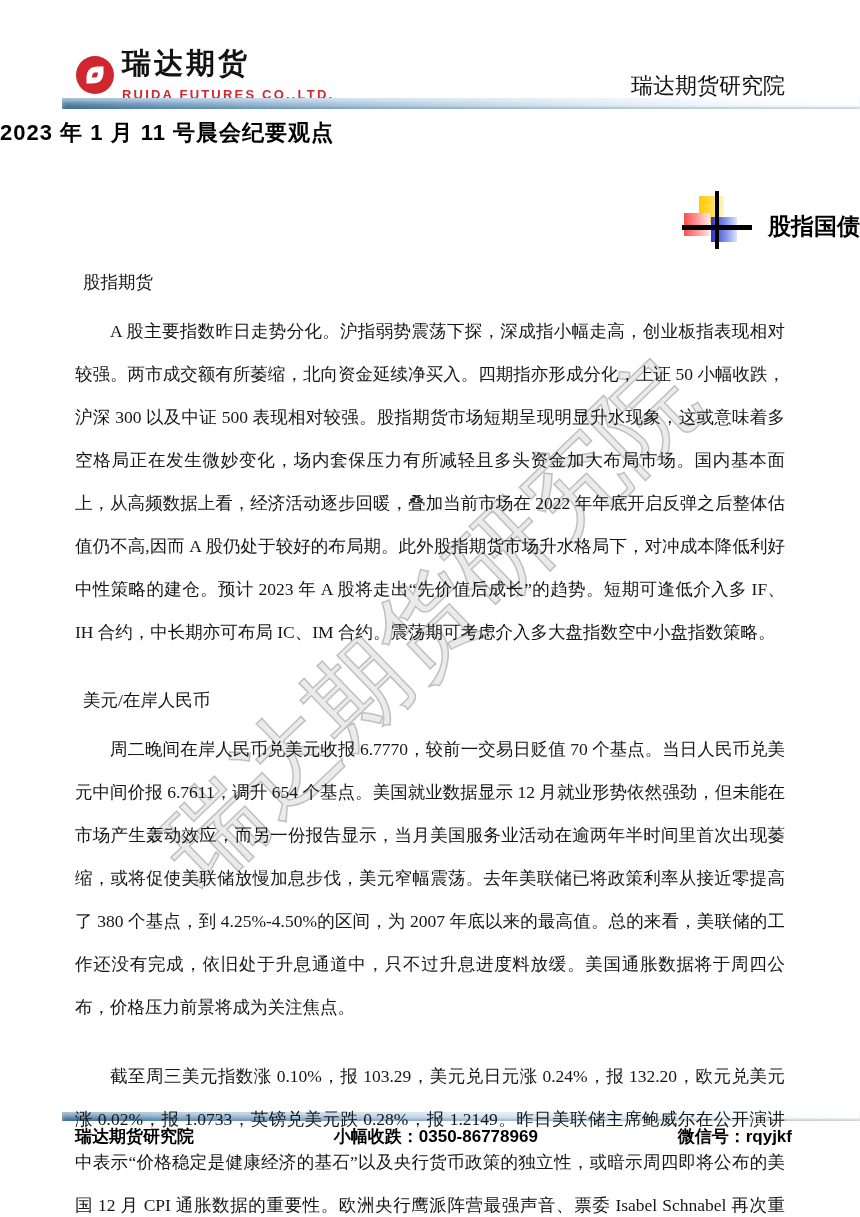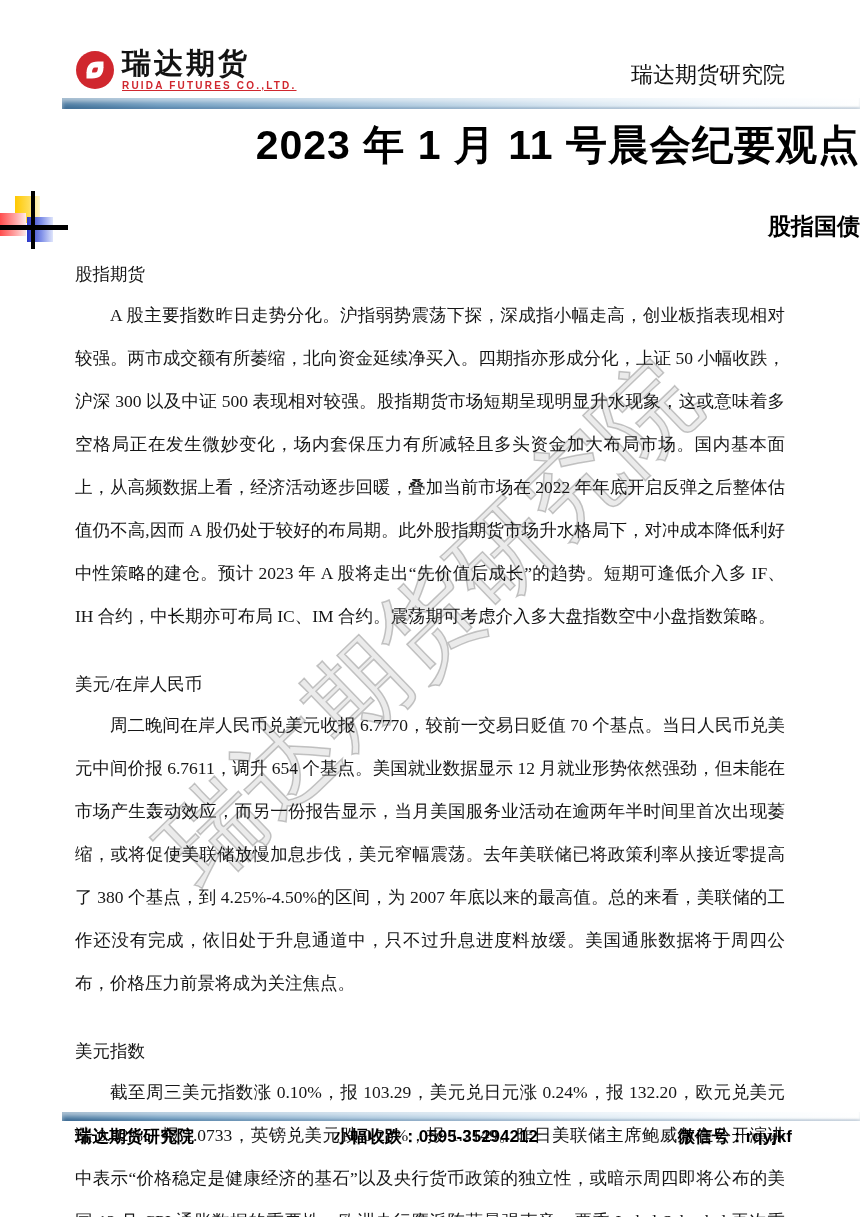--- a/index.html
+++ b/index.html
@@ -20,46 +20,46 @@
   }
   .logo { display:flex; align-items:center; gap:7px; }
   .logo-mark { width:40px; height:40px; flex:0 0 auto; }
   .logo-textcol { display:flex; flex-direction:column; }
   .logo-cn {
     font-family:"Liberation Sans","DejaVu Sans",sans-serif;
     font-weight:bold; font-size:29px; line-height:30px; letter-spacing:3px; color:#121212;
   }
   .logo-en {
     font-family:"Liberation Sans","DejaVu Sans",sans-serif;
-    font-size:10px; letter-spacing:2.2px; color:#d0272e; margin-top:2px; font-weight:bold;text-decoration:underline;
+    font-size:13px; letter-spacing:2.2px; color:#d0272e; margin-top:9px; font-weight:bold;
   }
   .institute {
     font-family:"Liberation Sans","DejaVu Sans",sans-serif;
     font-size:22px; color:#111; padding-bottom:1px;
   }
 
   
   .rule {
     position:absolute; left:62px; right:0; height:11px;
     background:linear-gradient(90deg,#49789f 0%,#6f9cc0 12%,#a9c6dd 38%,#d9e7f2 65%,#f4f9fd 85%,#ffffff 100%);
     box-shadow:inset 0 4px 4px rgba(255,255,255,.55), inset 0 -2px 2px rgba(35,80,120,.25);
   }
   .rule-top { top:98px; }
   .rule-bottom { top:1112px; height:9px; }
 
   
   .doc-title {
     position:absolute; top:118px; left:0; width:100%;
-    margin:0; text-align:right;
+    margin:0; text-align:left;
     font-family:"Liberation Sans","DejaVu Sans",sans-serif;
-    font-weight:bold; font-size:41px; letter-spacing:1px; color:#000;
+    font-weight:bold; font-size:22px; letter-spacing:1px; color:#000;
   }
   .banner {
     position:absolute; top:194px; left:0; width:100%;
-    display:flex; justify-content:space-between; align-items:flex-end; gap:14px;
+    display:flex; justify-content:flex-end; align-items:flex-end; gap:14px;
     z-index:2;
   }
   .cross-icon { position:relative; width:70px; height:54px; flex:0 0 auto; }
   .sq { position:absolute; }
   .sq-yellow { left:15px; top:2px;  width:25px; height:27px;
     background:linear-gradient(90deg,#ffc800,#ffe want 0); background:linear-gradient(90deg,#ffc800 0%,#ffdd55 55%,#fff6cf 100%); }
   .sq-red    { left:0;    top:19px; width:26px; height:23px;
     background:linear-gradient(90deg,#ff4d4d 0%,#ff9f9f 55%,#ffe9e9 100%); }
   .sq-blue   { left:27px; top:23px; width:26px; height:25px;
     background:linear-gradient(90deg,#2a35c8 0%,#7f8fe8 55%,#dfe5fb 100%); }
@@ -78,21 +78,21 @@
     color:rgba(190,190,190,0.30);
     -webkit-text-stroke:1.5px rgba(150,150,150,0.55);
     pointer-events:none; user-select:none;
     font-family:"Liberation Serif","DejaVu Serif",serif;
   }
 
   
   .content { position:absolute; top:254px; left:75px; width:710px; z-index:2; }
   .section { margin-bottom:26px; }
   .section-heading {
-    margin:0; font-weight:normal; font-size:17.5px; line-height:40px; color:#161616;
+    margin:8px; font-weight:normal; font-size:17.5px; line-height:40px; color:#161616;
   }
   .section-body {
     margin:0; font-size:17.5px; line-height:43px; color:#161616;
     text-align:justify; text-indent:2em;
   }
 
   
   .footer-row {
     position:absolute; top:1125px; left:75px; right:68px; z-index:2;
     display:flex; justify-content:space-between; align-items:baseline;
@@ -143,31 +143,30 @@
       <h3 class="section-heading">股指期货</h3>
       <p class="section-body">A 股主要指数昨日走势分化。沪指弱势震荡下探，深成指小幅走高，创业板指表现相对较强。两市成交额有所萎缩，北向资金延续净买入。四期指亦形成分化，上证 50 小幅收跌，沪深 300 以及中证 500 表现相对较强。股指期货市场短期呈现明显升水现象，这或意味着多空格局正在发生微妙变化，场内套保压力有所减轻且多头资金加大布局市场。国内基本面上，从高频数据上看，经济活动逐步回暖，叠加当前市场在 2022 年年底开启反弹之后整体估值仍不高,因而 A 股仍处于较好的布局期。此外股指期货市场升水格局下，对冲成本降低利好中性策略的建仓。预计 2023 年 A 股将走出“先价值后成长”的趋势。短期可逢低介入多 IF、IH 合约，中长期亦可布局 IC、IM 合约。震荡期可考虑介入多大盘指数空中小盘指数策略。</p>
     </div>
 
     <div class="section">
       <h3 class="section-heading">美元/在岸人民币</h3>
       <p class="section-body">周二晚间在岸人民币兑美元收报 6.7770，较前一交易日贬值 70 个基点。当日人民币兑美元中间价报 6.7611，调升 654 个基点。美国就业数据显示 12 月就业形势依然强劲，但未能在市场产生轰动效应，而另一份报告显示，当月美国服务业活动在逾两年半时间里首次出现萎缩，或将促使美联储放慢加息步伐，美元窄幅震荡。去年美联储已将政策利率从接近零提高了 380 个基点，到 4.25%-4.50%的区间，为 2007 年底以来的最高值。总的来看，美联储的工作还没有完成，依旧处于升息通道中，只不过升息进度料放缓。美国通胀数据将于周四公布，价格压力前景将成为关注焦点。</p>
     </div>
 
     <div class="section">
-      <h3 class="section-heading">美元指数</h3>
       <p class="section-body">截至周三美元指数涨 0.10%，报 103.29，美元兑日元涨 0.24%，报 132.20，欧元兑美元涨 0.02%，报 1.0733，英镑兑美元跌 0.28%，报 1.2149。昨日美联储主席鲍威尔在公开演讲中表示“价格稳定是健康经济的基石”以及央行货币政策的独立性，或暗示周四即将公布的美国 12 月 CPI 通胀数据的重要性。欧洲央行鹰派阵营最强声音、票委 Isabel Schnabel 再次重申“利率仍需稳定地显著上调，以促使通胀回落”，即便近期欧洲央行通胀水平有所回落，这一鹰派发言令市场开始预期欧央行不会很快放慢加息步伐，推升欧债收益率。高盛转而上调欧元区经济预期，不再断言“衰退”。短期内欧元在加息预期下或持续走强，但总体上涨空间相对有限，美元指数短期或多于低位震荡，但中线来看一季度仍将保有一定韧性。</p>
     </div>
 
   </div>
 
   <div class="rule rule-bottom"></div>
 
   <div class="footer-row">
     <span>瑞达期货研究院</span>
     <span>
-      <span>小幅收跌：</span><span>0595-35294212</span>
+      <span>小幅收跌：</span><span>0350-86778969</span>
     </span>
     <span>
       <span>微信号：</span><span>rqyjkf</span>
     </span>
   </div>
 
 </div>
 
 </body></html>

